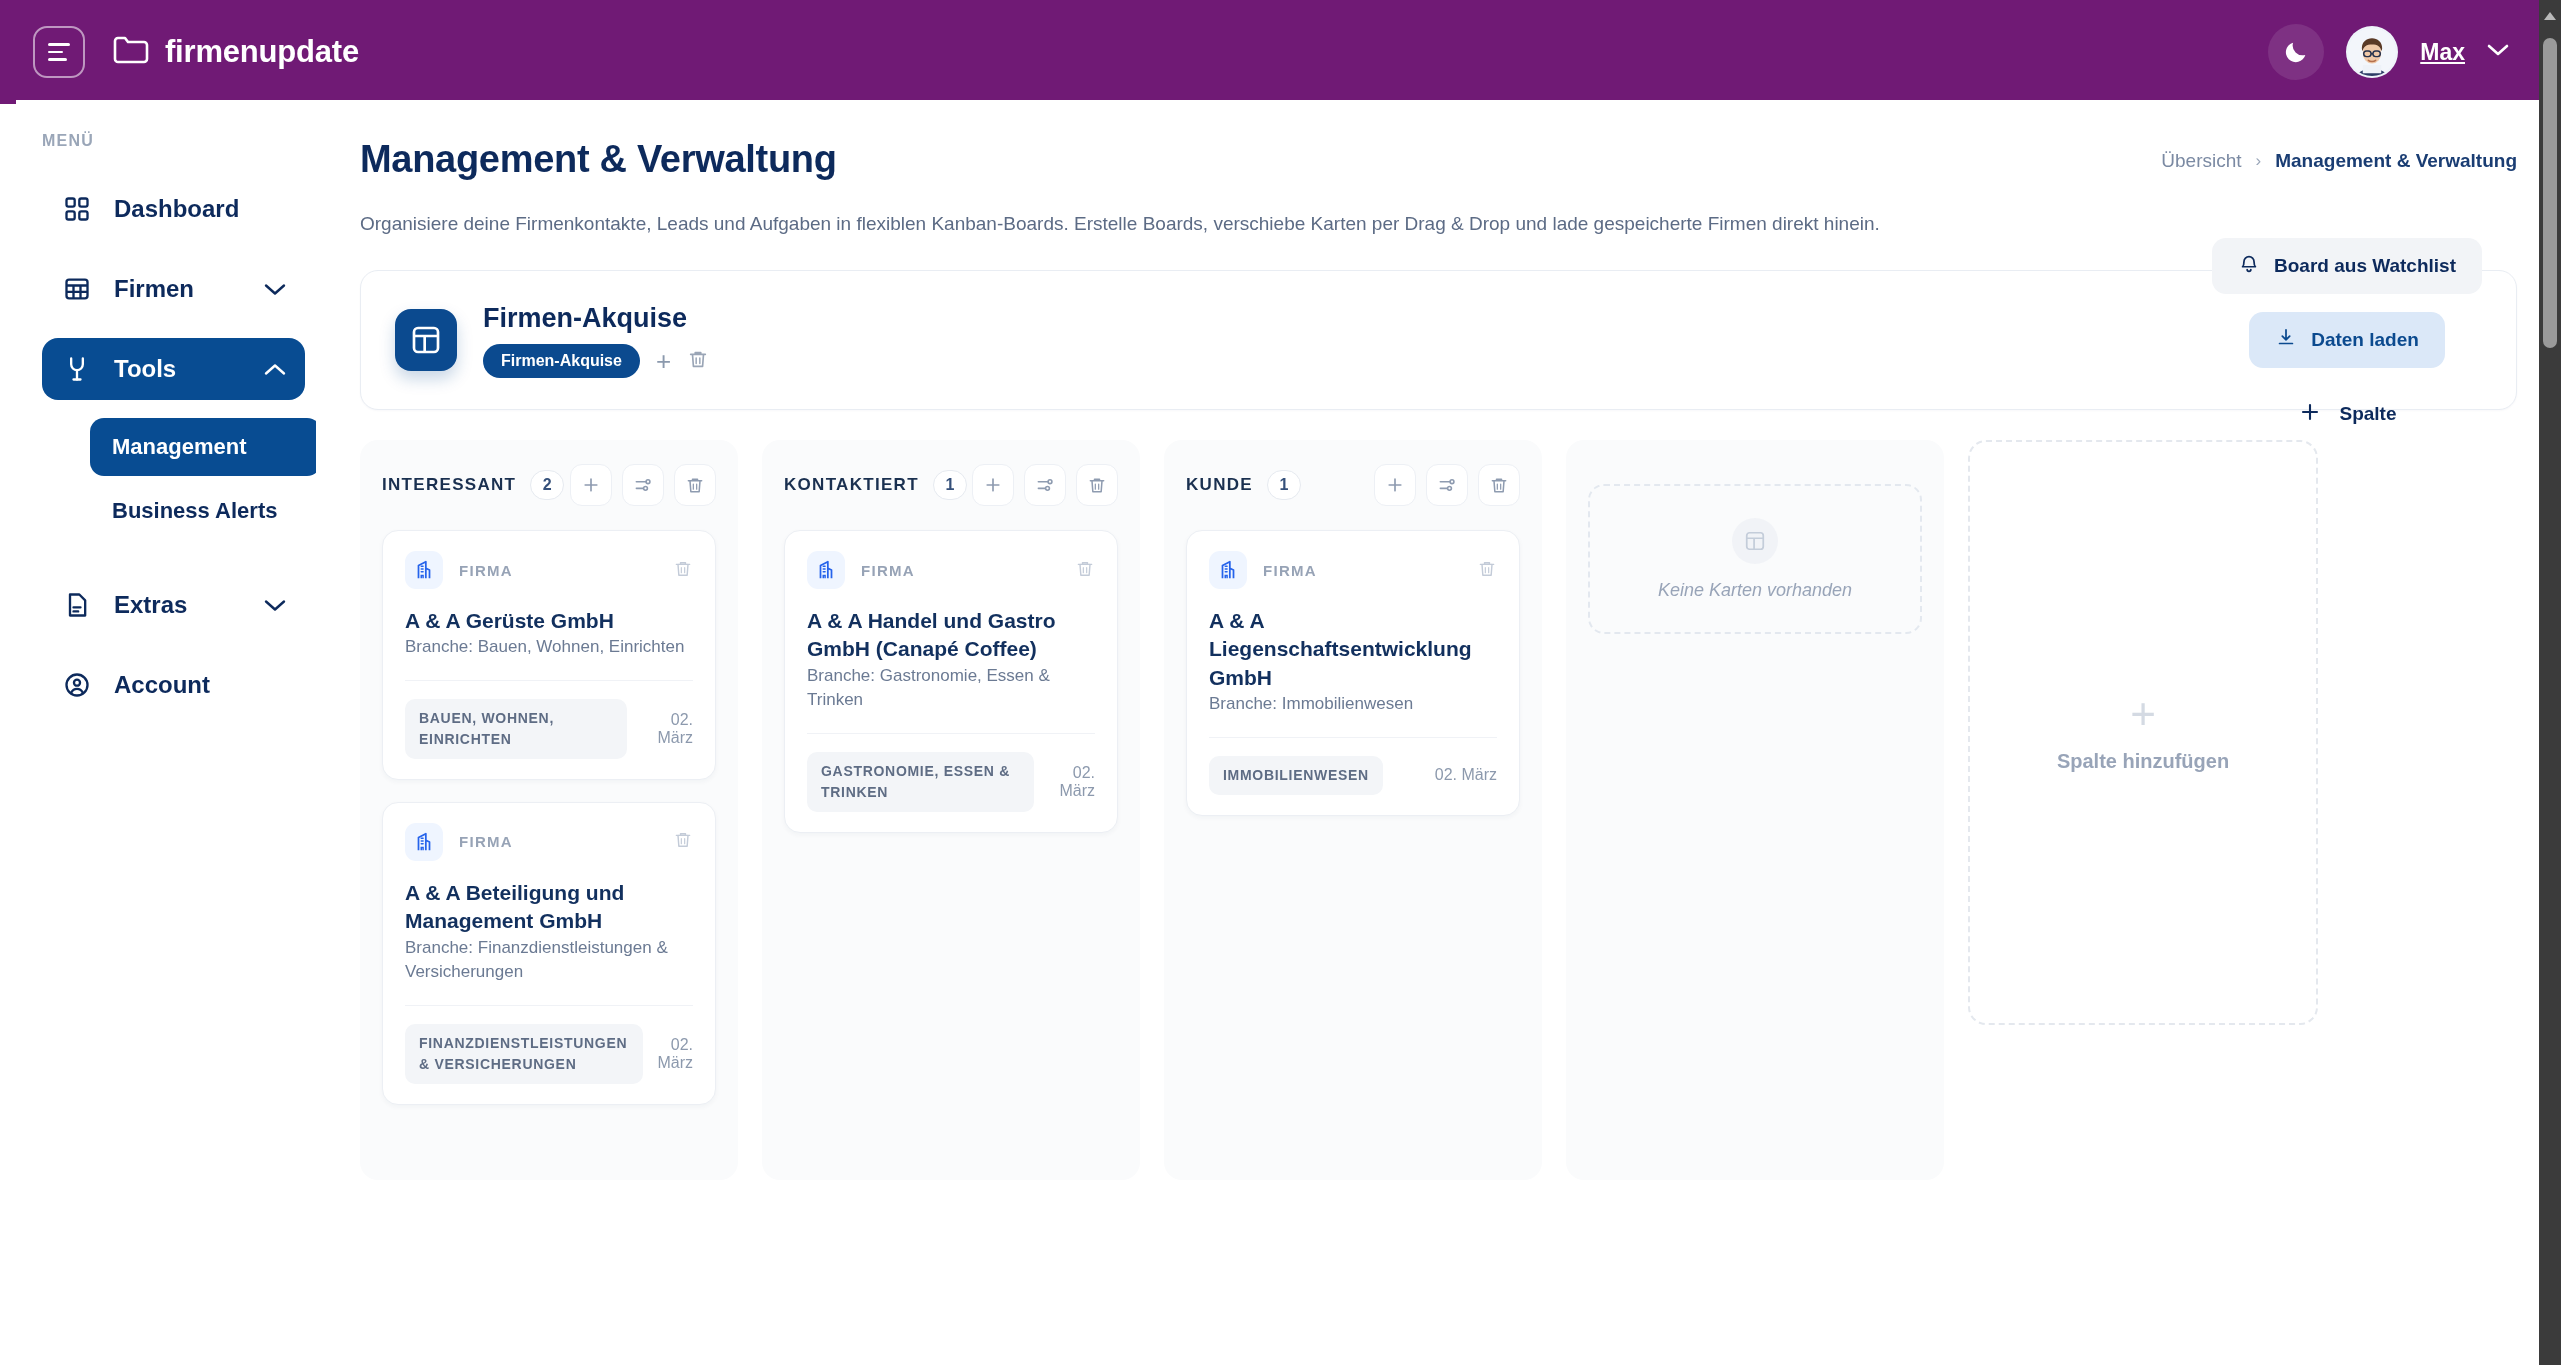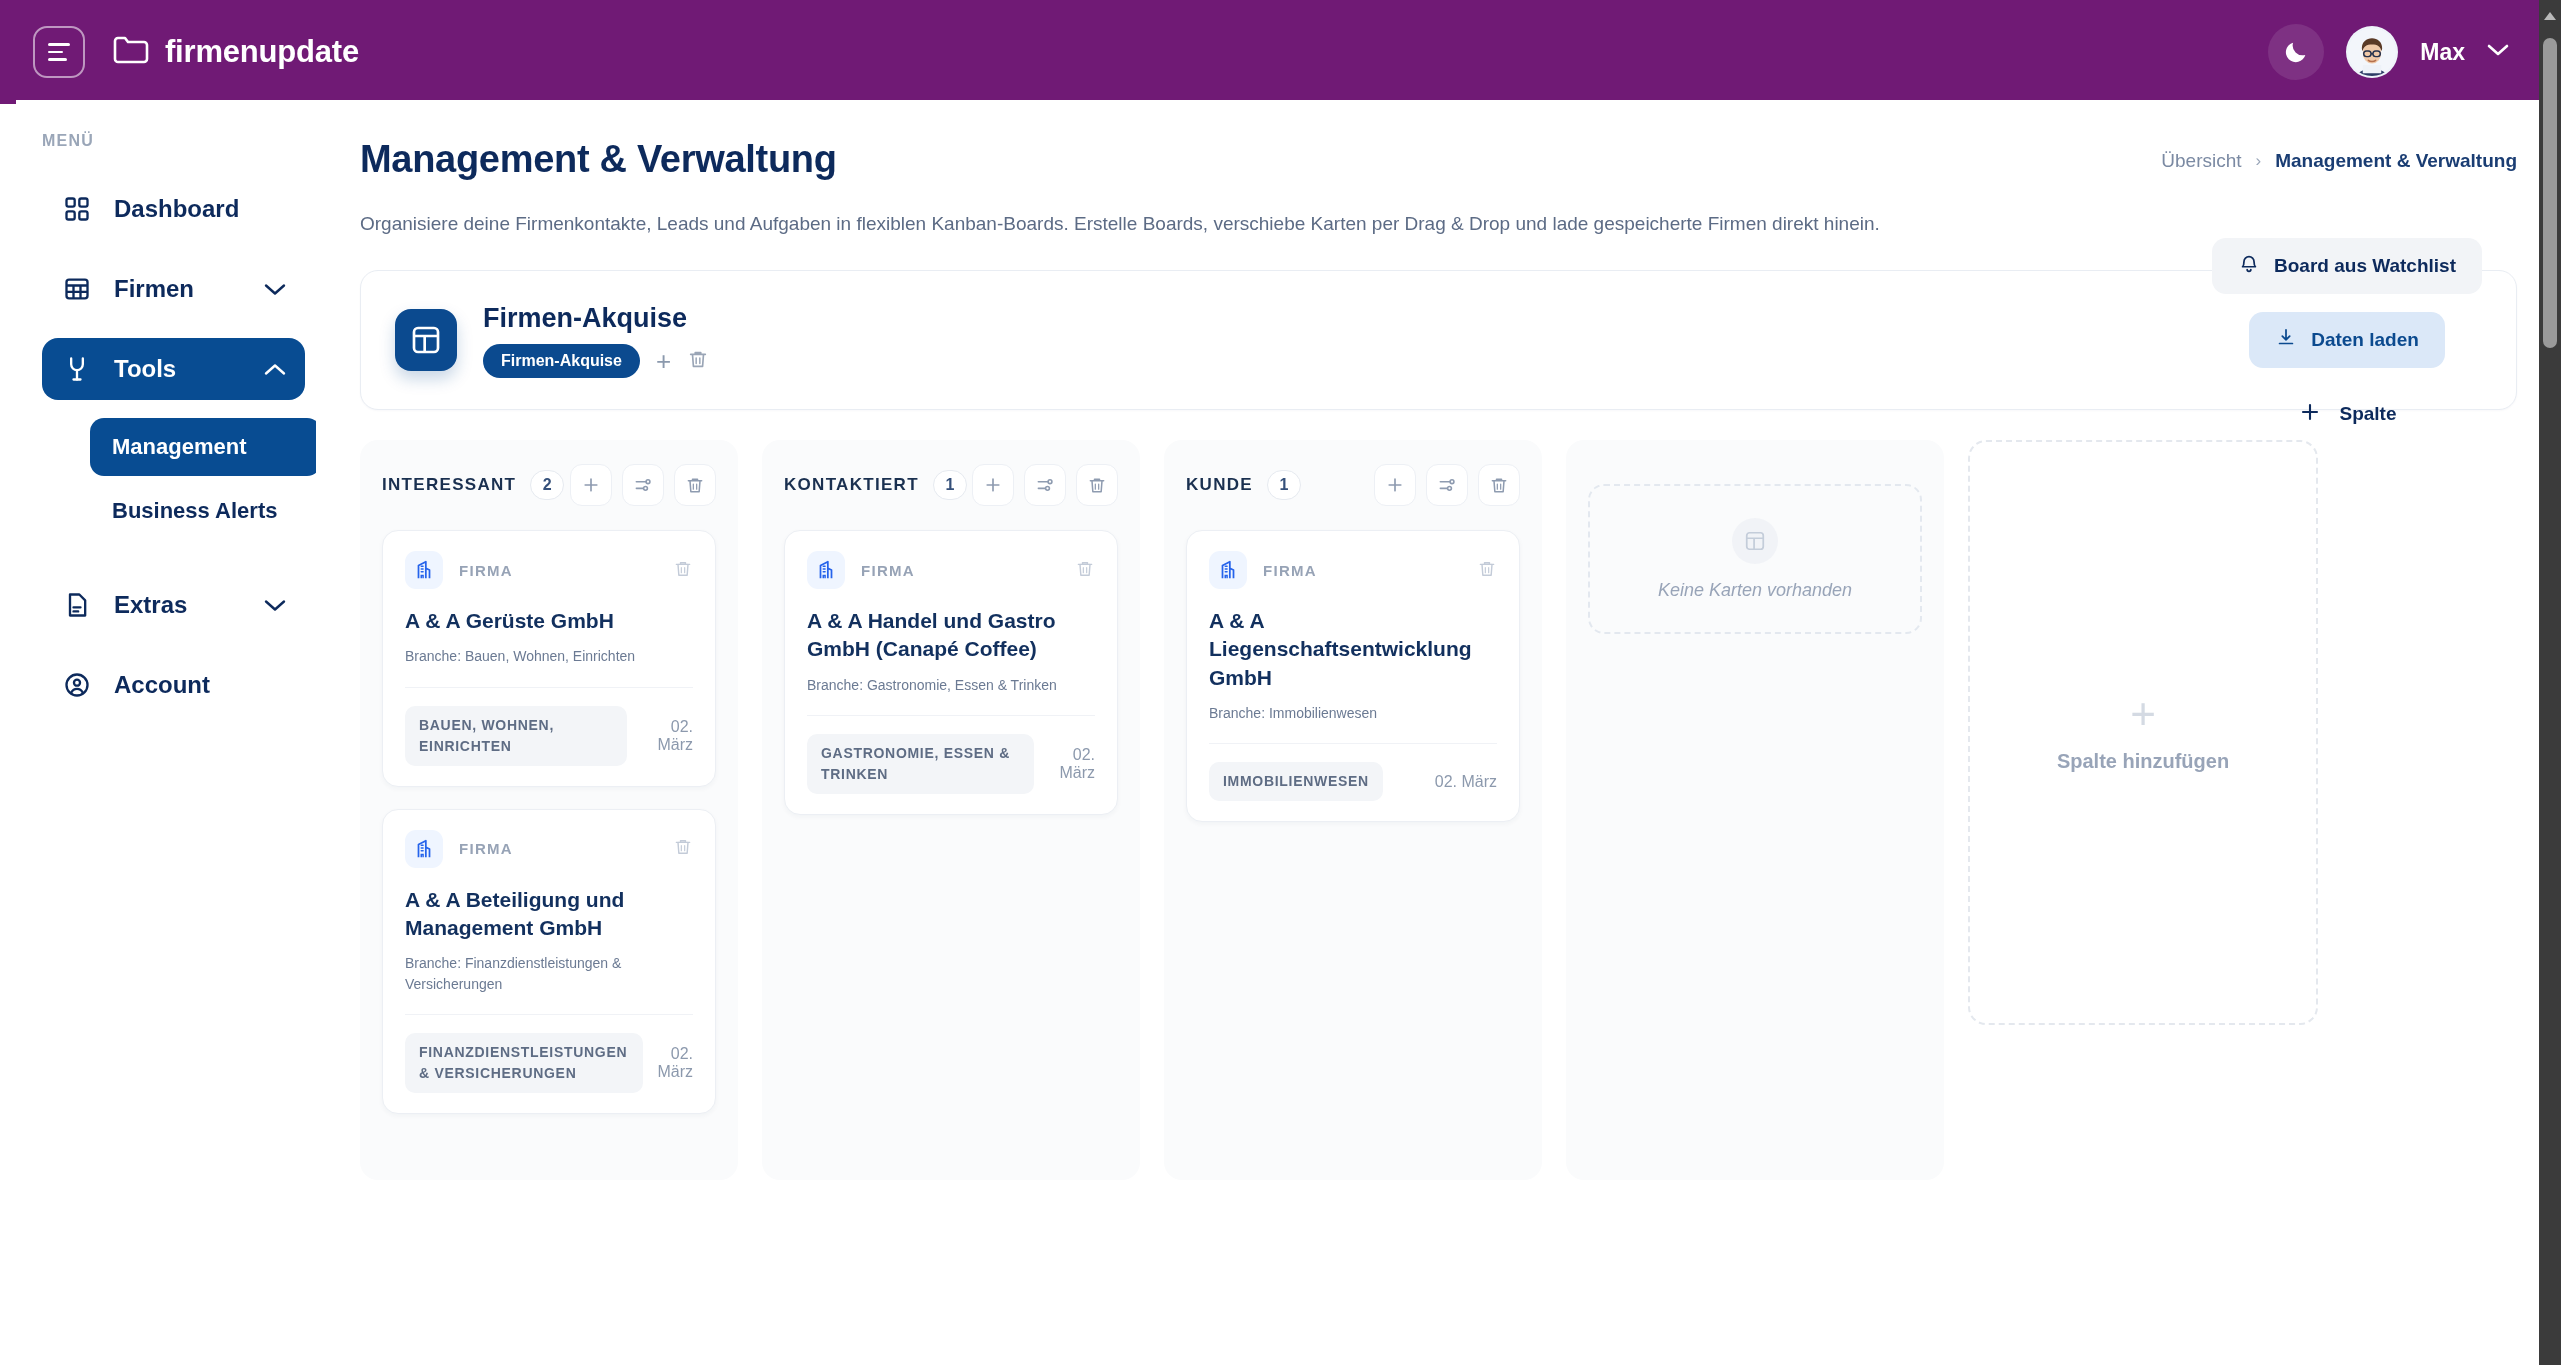--- a/index.html
+++ b/index.html
@@ -50,21 +50,21 @@
   .moon-btn {
     width:56px; height:56px; border-radius:50%;
     background: rgba(255,255,255,.10);
     display:flex; align-items:center; justify-content:center; cursor:pointer;
   }
   .avatar {
     width: 52px; height:52px; border-radius:50%;
     overflow:hidden; background:#e7eef8; position:relative;
     border: 2px solid rgba(255,255,255,.35);
   }
-  .user-name { color:#fff; font-size:23px; font-weight:700; }
+  .user-name { color:#fff; font-size:23px; font-weight:700;text-decoration:underline; }
 
   
   .sidebar {
     position:absolute; top:100px; left:16px;
     width: 316px; height: 1333px;
     background:#fff; border-right:1px solid #e8ebf0;
     padding-top: 24px;
   }
   .menu-label {
     font-size: 16px; letter-spacing:1.2px; color:#9aa6b8; font-weight:600;
@@ -173,21 +173,21 @@
     width:38px;height:38px;border-radius:11px;background:#eff5ff;
     display:flex;align-items:center;justify-content:center;
   }
   .firma-label {
     margin-left:16px; font-size:15px; font-weight:700; letter-spacing:1.3px; color:#97a3b6;
   }
   .trash-light { margin-left:auto; cursor:pointer; }
   .kcard-title {
     margin-top:18px; font-size:21px; font-weight:700; color:#12305e; line-height:1.35;
   }
-  .kcard-branche { margin-top:11px; font-size:14px; color:#6b7a93; line-height:1.45; }
+  .kcard-branche { font-size:17px; color:#6b7a93; line-height:1.45; }
   .kcard-foot {
     margin-top:20px; border-top:1px solid #f0f2f6;
     display:flex; align-items:center; gap:14px;
     padding: 18px 0 20px 0;
   }
   .chip {
     background:#f3f5f8; color:#5e6c84; border-radius:10px;
     font-size:14px; font-weight:700; letter-spacing:.7px;
     padding: 9px 14px; line-height:1.5;
   }

